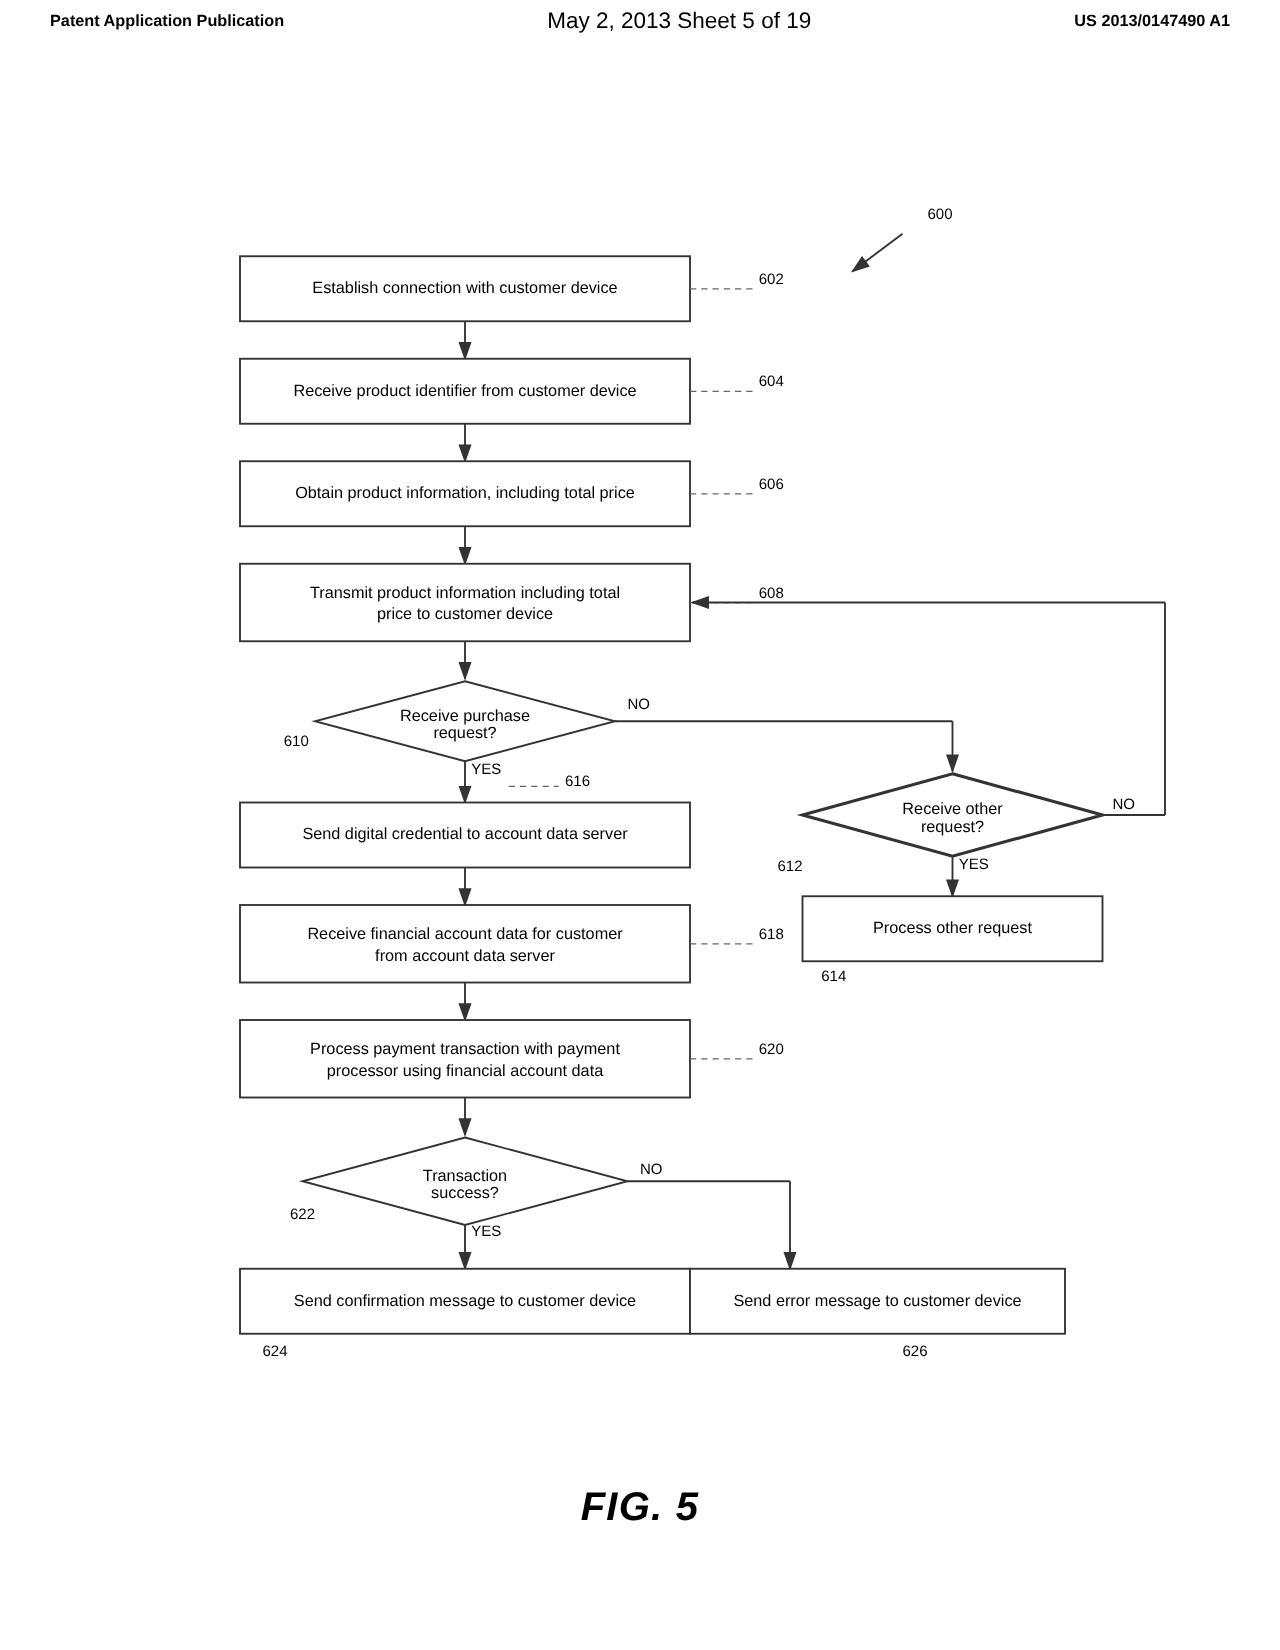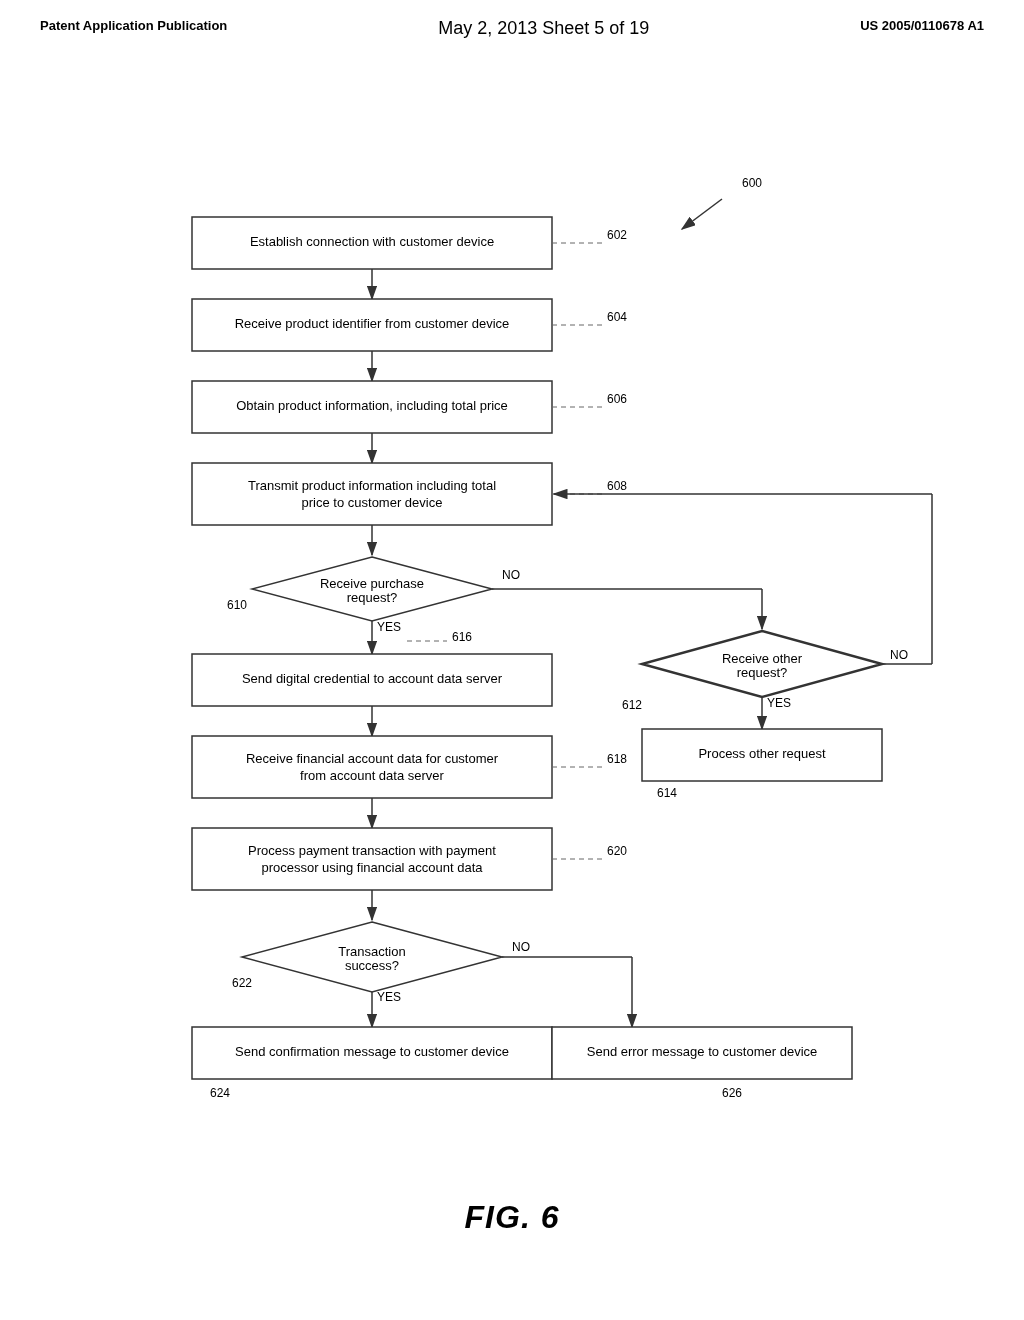--- a/index.html
+++ b/index.html
@@ -9,22 +9,22 @@
       font-size: 13px;
       width: 1024px;
       min-height: 1320px;
       position: relative;
       color: #000;
     }
 
     .page-header {
       display: flex;
       justify-content: space-between;
-      align-items: flex-start;
-      padding: 18px 40px 10px 40px;
+      align-items: center;
+      padding: 6px 40px 10px 40px;
       border-bottom: none;
     }
 
     .header-left {
       font-size: 13px;
       font-weight: bold;
     }
 
     .header-center {
       font-size: 18px;
@@ -89,21 +89,21 @@
       font-size: 12px;
       font-family: Arial, Helvetica, sans-serif;
     }
   </style>
 </head>
 <body>
 
 <div class="page-header">
   <div class="header-left">Patent Application Publication</div>
   <div class="header-center">May 2, 2013   Sheet 5 of 19</div>
-  <div class="header-right">US 2005/0110678 A1</div>
+  <div class="header-right">US 2013/0147490 A1</div>
 </div>
 
 <div class="diagram-area">
   <svg class="flowchart" viewBox="0 0 900 1100">
     <defs>
       <marker id="arrowhead" markerWidth="10" markerHeight="7" refX="9" refY="3.5" orient="auto">
         <polygon points="0 0, 10 3.5, 0 7" fill="#333"></polygon>
       </marker>
       <marker id="arrowhead-bold" markerWidth="10" markerHeight="7" refX="9" refY="3.5" orient="auto">
         <polygon points="0 0, 10 3.5, 0 7" fill="#000"></polygon>
@@ -223,13 +223,13 @@
 
     <rect x="490" y="958" width="300" height="52" class="box-rect"></rect>
     <text x="640" y="984" class="box-text">Send error message to customer device</text>
     <text x="660" y="1028" class="ref-num">626</text>
 
     <line x1="345" y1="572" x2="385" y2="572" class="dashed-line"></line>
 
   </svg>
 </div>
 
-<div class="fig-label">FIG. 6</div>
+<div class="fig-label">FIG. 5</div>
 
 </body></html>

